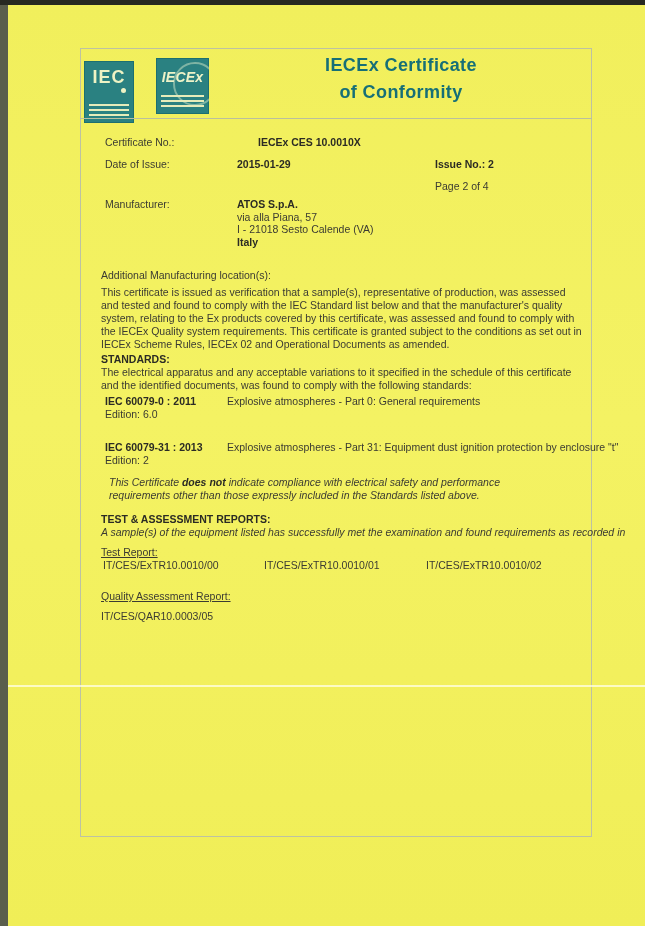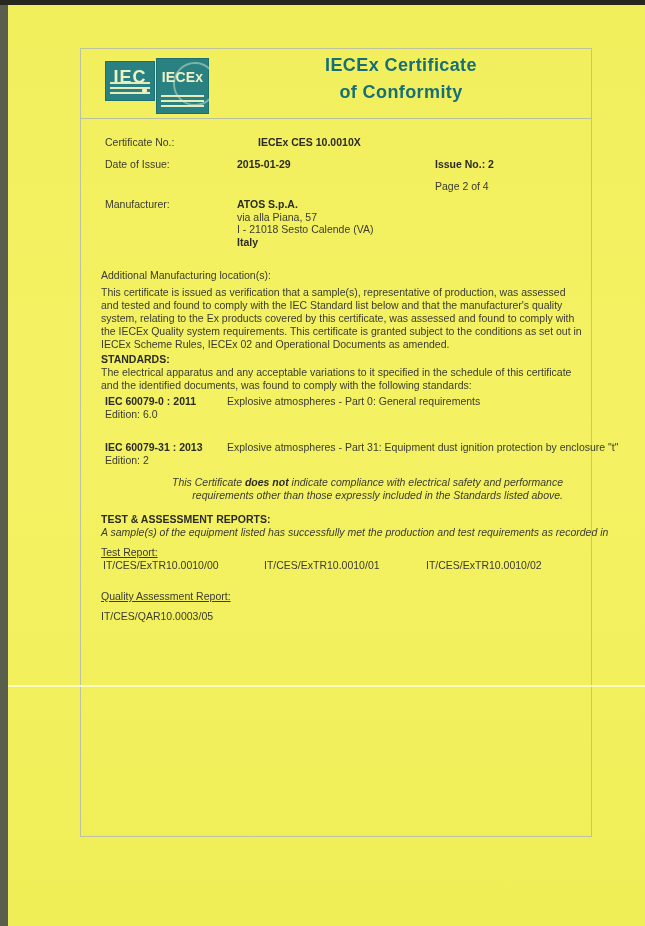--- a/index.html
+++ b/index.html
@@ -25,21 +25,21 @@
   .sheet {
     position: absolute; left: 72px; top: 43px; width: 510px; height: 787px;
     border: 1px solid #bdc2a2;
   }
   .header-rule {
     position: absolute; left: -1px; right: -1px; top: 69px; height: 0;
     border-top: 1px solid #b9bf9e;
   }
   
   .logo-iec {
-    position: absolute; left: 24px; top: 12px; width: 50px; height: 40px;
+    position: absolute; left: 3px; top: 12px; width: 50px; height: 62px;
     background: #2a8181; box-shadow: 0 0 0 1px #1d6f70 inset;
   }
   .logo-iec-text {
     color: #eef3c4; font-weight: bold; font-size: 18px; letter-spacing: 1px;
     text-align: center; margin-top: 6px;
   }
   .logo-dot {
     position: absolute; right: 8px; top: 27px; width: 5px; height: 5px;
     background: #eef3c4; border-radius: 50%;
   }
@@ -47,40 +47,40 @@
   .logo-lines .ln { height: 2px; background: #e6ecba; margin-top: 3px; }
   .logo-iecex {
     position: absolute; left: 75px; top: 9px; width: 53px; height: 56px;
     background: #2a8181; overflow: hidden; box-shadow: 0 0 0 1px #1d6f70 inset;
   }
   .globe {
     position: absolute; right: -8px; top: 4px; width: 40px; height: 40px;
     border: 2px solid rgba(210,232,200,0.5); border-radius: 50%;
   }
   .logo-iecex-text {
-    position: relative; color: #eef3c8; font-weight: bold; 
+    position: relative; color: #eef3c8; font-weight: bold; font-style: italic;
     font-size: 14px; text-align: center; margin-top: 11px; letter-spacing: 0.2px;
   }
   
   .title {
     position: absolute; left: 150px; top: 3px; width: 340px;
     text-align: center; color: #166f77; font-size: 18px; font-weight: bold;
     line-height: 27px; letter-spacing: 0.4px;
   }
   
   .abs { position: absolute; }
   .t  { font-size: 10.5px; color: #3b3b32; line-height: 13px; }
   .tb { font-size: 10.5px; color: #2b2b24; line-height: 13px; font-weight: bold; }
   .ti { font-size: 10.5px; color: #3b3b32; line-height: 13px; font-style: italic; }
   .und { text-decoration: underline; }
   .nowrap { white-space: nowrap; }
   .addr-line { line-height: 12.5px; }
   .std-code { font-weight: bold; color: #2b2b24; }
   .std-ed { line-height: 12px; }
-  .center { text-align: right; }
+  .center { text-align: left; }
 </style>
 </head>
 <body>
 
 <div class="edge-left"></div>
 
 <div class="page">
 
   <div class="sheet">
 
@@ -152,21 +152,21 @@
     </div>
     <div class="abs t nowrap" style="left:146px; top:392px;text-align:center;">Explosive atmospheres - Part 31: Equipment dust ignition protection by enclosure "t"</div>
 
     <div class="abs ti center" style="left:28px; top:427px; width:454px;">
       <span>This Certificate</span>
       <span class="tb" style="font-style:italic;">does not</span>
       <span>indicate compliance with electrical safety and performance requirements other than those expressly included in the Standards listed above.</span>
     </div>
 
     <div class="abs tb" style="left:20px; top:464px;">TEST &amp; ASSESSMENT REPORTS:</div>
-    <div class="abs ti nowrap" style="left:20px; top:477px;">A sample(s) of the equipment listed has successfully met the production and test requirements as recorded in</div>
+    <div class="abs ti nowrap" style="left:20px; top:477px;">A sample(s) of the equipment listed has successfully met the examination and found requirements as recorded in</div>
 
     <div class="abs t und" style="left:20px; top:497px;">Test Report:</div>
     <div class="abs t nowrap" style="left:22px; top:510px;">IT/CES/ExTR10.0010/00</div>
     <div class="abs t nowrap" style="left:183px; top:510px;">IT/CES/ExTR10.0010/01</div>
     <div class="abs t nowrap" style="left:345px; top:510px;">IT/CES/ExTR10.0010/02</div>
 
     <div class="abs t und" style="left:20px; top:541px;">Quality Assessment Report:</div>
     <div class="abs t" style="left:20px; top:561px;">IT/CES/QAR10.0003/05</div>
 
   </div>

